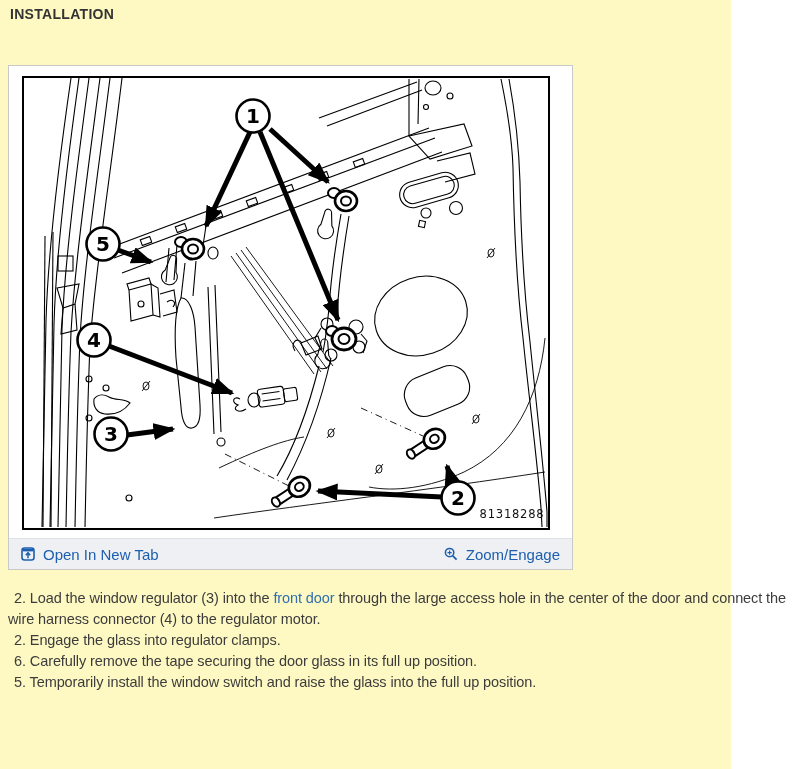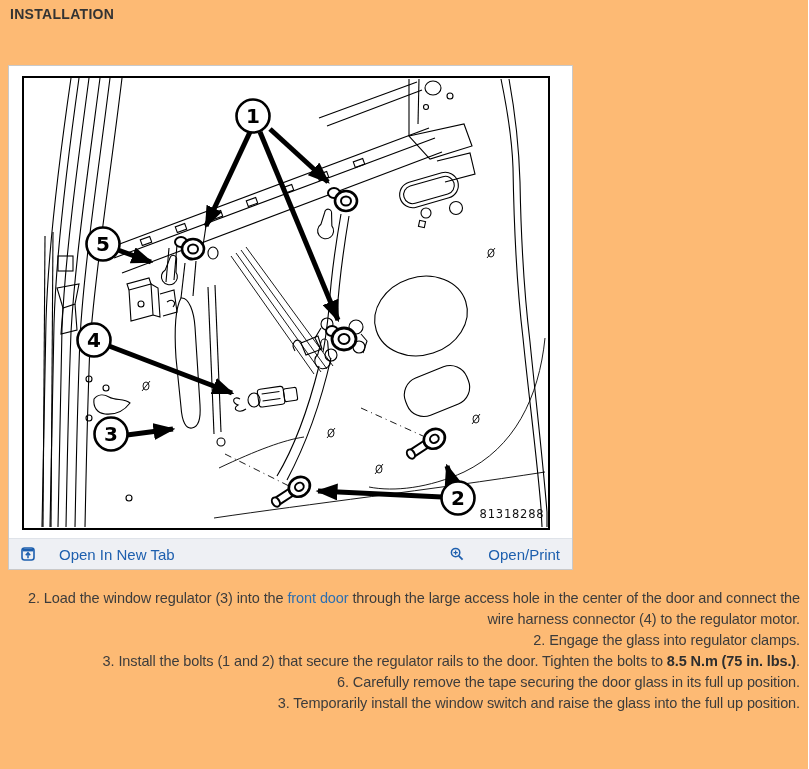--- a/index.html
+++ b/index.html
@@ -1,36 +1,36 @@
 <!DOCTYPE html>
 <html><head>
 <meta charset="utf-8">
 <style>
   * { margin:0; padding:0; box-sizing:border-box; }
   html,body { background:#ffffff; width:809px; font-family:"Liberation Sans", sans-serif; }
-  .page { width:808px; height:769px; position:relative; background:#fdba74;text-align:right; }
+  .page { width:731px; height:769px; position:relative; background:#fef9c3; }
 
   .page-title {
     position:absolute; top:6px; left:10px;
     font-size:14px; font-weight:bold; color:#333; letter-spacing:.3px;
   }
 
   .figure-card {
     position:absolute; left:8px; top:65px; width:565px; height:505px;
     background:#fff; border:1px solid #c9c9c9;
     display:flex; flex-direction:column;
   }
   .figure-image-area { width:563px; height:472px; background:#fff; }
   .figure-toolbar {
     height:31px; background:#eef0f4; border-top:1px solid #dfe3e9;
     display:flex; align-items:center; justify-content:space-between;
     padding:0 12px;
   }
   .toolbar-link {
-    display:flex; align-items:center; gap:24px;
+    display:flex; align-items:center; gap:8px;
     color:#1d5fae; font-size:15px; cursor:pointer; text-decoration:none;
   }
   .toolbar-link svg { display:block; }
 
   .instructions { position:absolute; left:8px; top:588px; width:792px; }
   .instructions p {
     font-size:14.5px; line-height:21px; color:#3c3c3c; letter-spacing:-0.1px;
     text-indent:6px;
   }
   .instructions .seg-bold { font-weight:bold; color:#2e2e2e; }
@@ -288,26 +288,25 @@
         <span>Open In New Tab</span>
       </a>
       <a class="toolbar-link">
         <span>
           <svg width="14" height="14" viewBox="0 0 14 14">
             <circle cx="5.6" cy="5.6" r="4.2" fill="none" stroke="#1d5fae" stroke-width="1.5"></circle>
             <path d="M 8.8 8.8 L 12.6 12.6" stroke="#1d5fae" stroke-width="1.8"></path>
             <path d="M 3.5 5.6 L 7.7 5.6 M 5.6 3.5 L 5.6 7.7" stroke="#1d5fae" stroke-width="1.2"></path>
           </svg>
         </span>
-        <span>Open/Print</span>
+        <span>Zoom/Engage</span>
       </a>
     </div>
   </div>
 
   <div class="instructions" id="instructions">
       <p><span>2. Load the window regulator (3) into the </span><span class="seg-link">front door</span><span> through the large access hole in the center of the door and connect the wire harness connector (4) to the regulator motor.</span></p>
       <p><span>2. Engage the glass into regulator clamps.</span></p>
-      <p><span>3. Install the bolts (1 and 2) that secure the regulator rails to the door. Tighten the bolts to </span><span class="seg-bold">8.5 N.m (75 in. lbs.)</span><span>.</span></p>
       <p><span>6. Carefully remove the tape securing the door glass in its full up position.</span></p>
-      <p><span>3. Temporarily install the window switch and raise the glass into the full up position.</span></p>
+      <p><span>5. Temporarily install the window switch and raise the glass into the full up position.</span></p>
     </div>
 
 </div>
 
 </body></html>

